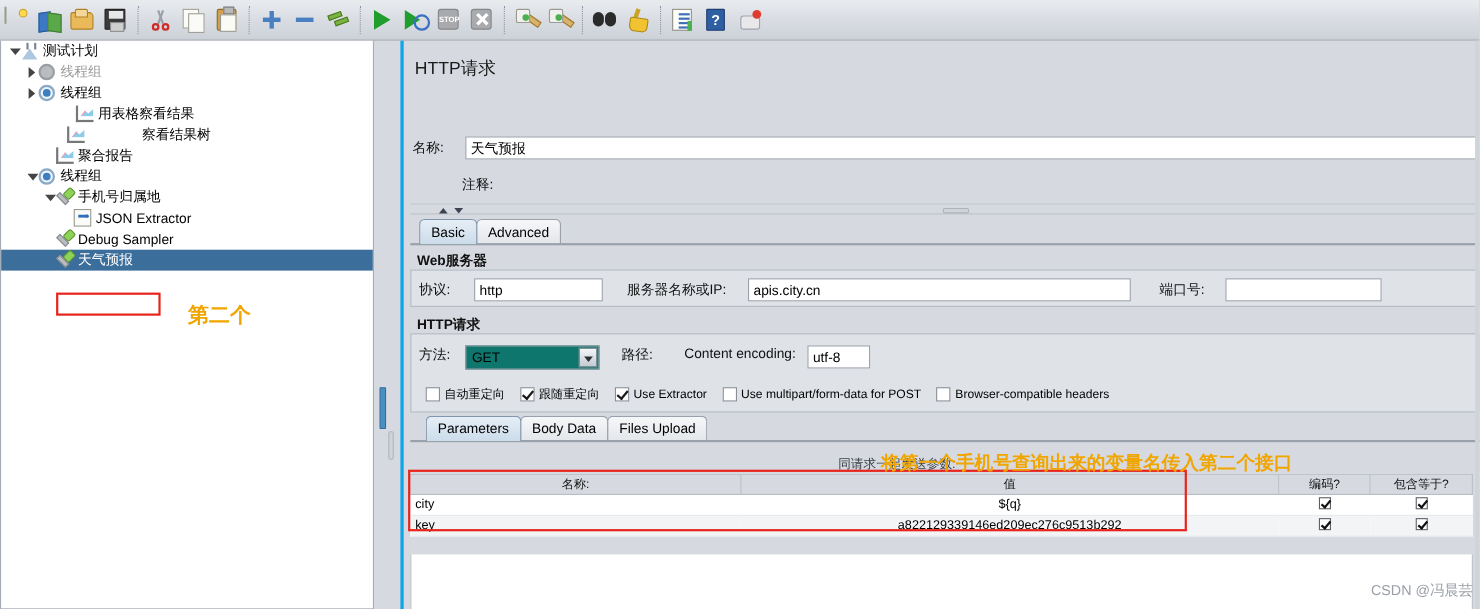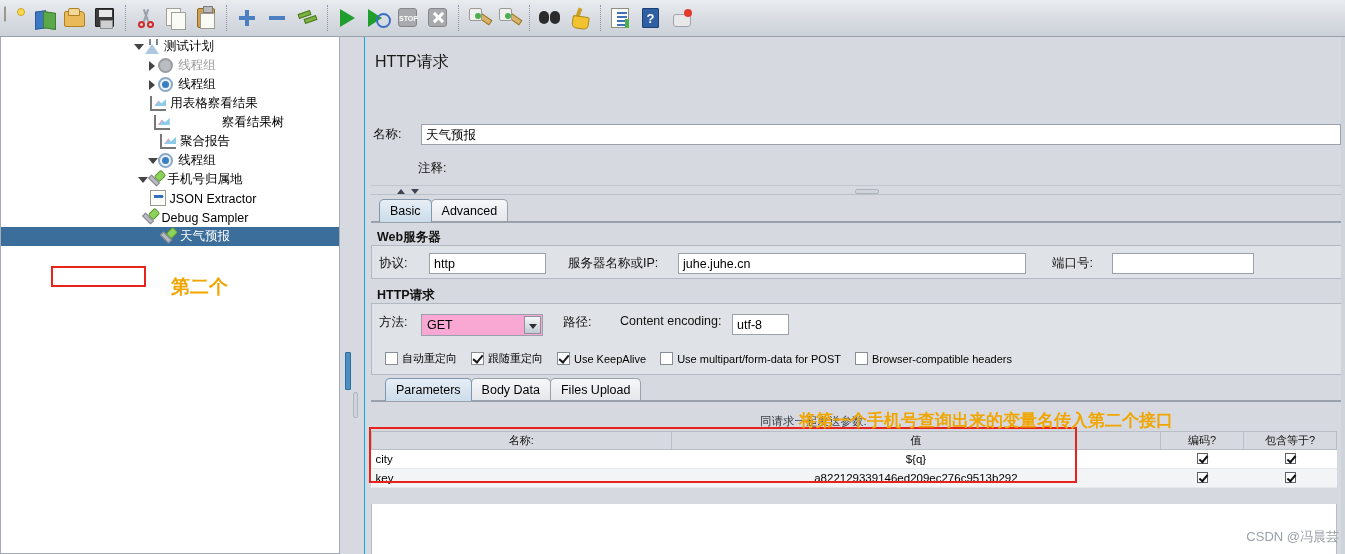--- a/index.html
+++ b/index.html
@@ -110,21 +110,21 @@
   .round-btn::before,.round-btn::after{content:"";position:absolute;background:#6b717a;}
   .round-btn::before{left:9px;top:2px;width:2px;height:16px;}
   .round-btn::after{left:2px;top:9px;width:16px;height:2px;}
 
   
   #tree-panel {
     position: absolute; left: 0; top: 37px; width: 340px; height: 517px;
     background: #fff; border: 1px solid #a6acb5; border-top: none;
     overflow: hidden;
   }
-  .tnode { position: relative; height: 19px; display: flex; align-items: center; white-space: nowrap; justify-content: center; }
+  .tnode { position: relative; height: 19px; display: flex; align-items: center; white-space: nowrap; }
   .tnode.sel { background: #3b6e9a; color: #fff; }
   .toggle-arrow { width: 12px; height: 19px; position: relative; flex: 0 0 12px; }
   .toggle-arrow.down::after {
     content:""; position:absolute; left:2px; top:7px;
     border-left:5px solid transparent;border-right:5px solid transparent;border-top:6px solid #444;
   }
   .toggle-arrow.right::after {
     content:""; position:absolute; left:3px; top:5px;
     border-top:5px solid transparent;border-bottom:5px solid transparent;border-left:6px solid #444;
   }
@@ -166,21 +166,21 @@
     background:#4a8fc2; border:1px solid #2f6e9c; border-radius:1px;
   }
   #vsplit-grip2 {
     position:absolute; left:12px; top:355px; width:5px; height:26px;
     background:#cfd4da; border:1px solid #b0b6bd; border-radius:2px;
   }
 
   
   #main {
     position:absolute; left:364px; top:37px; width:981px; height:517px;
-    background:#d6dae0; border-left:1px solid #0ea5e9;
+    background:#d6dae0; border-left:3px solid #0ea5e9;
   }
   #panel-title { position:absolute; left:10px; top:15px; font-size:16px; color:#1b1b1b; }
 
   .lbl { font-size:12.5px; color:#111; }
   .field {
     background:#fff; border:1px solid #9aa1ab;
     font-size:12.5px; padding:2px 4px; height:21px; line-height:16px;
     overflow:hidden; white-space:nowrap;
   }
 
@@ -224,21 +224,21 @@
   }
   .cb.on::after{
     content:""; position:absolute; left:3px; top:0px; width:4px; height:8px;
     border-right:2px solid #1a1a1a; border-bottom:2px solid #1a1a1a;
     transform:rotate(40deg);
   }
   .cb-label { font-size:11px; margin-right:14px; white-space:nowrap;text-align:right; }
 
   
   .combo {
-    background:#f9a8d4;border:1px solid #9aa1ab;height:22px;position:relative;
+    background:#0f766e;border:1px solid #9aa1ab;height:22px;position:relative;
     font-size:12.5px;line-height:20px;padding-left:5px;
   }
   .combo-arrow {
     position:absolute;right:1px;top:1px;width:17px;height:18px;
     background:linear-gradient(#f4f6f8,#c3cad3); border:1px solid #8b929b;
   }
   .combo-arrow::after{
     content:"";position:absolute;left:4px;top:7px;
     border-left:4px solid transparent;border-right:4px solid transparent;border-top:5px solid #2a2f36;
   }
@@ -428,21 +428,21 @@
           </span>
           <span class="tlabel">线程组</span>
         </div>
         <div class="tnode" style="padding-left: 56px;">
           <span class="toggle-arrow"></span>
           <span class="tico">
             <span class="ic-chart" style="position: absolute; left: 0px; top: 0px;"></span>
           </span>
           <span class="tlabel">用表格察看结果</span>
         </div>
-        <div class="tnode" style="padding-left: 38px; gap: 48px;">
+        <div class="tnode" style=" gap: 48px;">
           <span class="toggle-arrow"></span>
           <span class="tico">
             <span class="ic-chart" style="position: absolute; left: 0px; top: 0px;"></span>
           </span>
           <span class="tlabel">察看结果树</span>
         </div>
         <div class="tnode" style="padding-left: 38px;">
           <span class="toggle-arrow"></span>
           <span class="tico">
             <span class="ic-chart" style="position: absolute; left: 0px; top: 0px;"></span>
@@ -518,21 +518,21 @@
         <div class="tab">Advanced</div>
       </div>
     <div class="tabline" style="left:6px; top:184px; width:972px;"></div>
 
     <div class="group-title" style="left:12px; top:192px;">Web服务器</div>
     <div class="group-box" style="left:6px; top:208px; width:972px; height:34px;"></div>
     <div style="position:absolute;left:14px;top:215px;width:960px;height:22px;display:flex;align-items:center;">
       <span class="lbl" style="width:50px;">协议:</span>
       <div class="field" style="width:117px;">http</div>
       <span class="lbl" style="margin-left:22px;width:110px;">服务器名称或IP:</span>
-      <div class="field" style="width:348px;">juhe.juhe.cn</div>
+      <div class="field" style="width:348px;">apis.city.cn</div>
       <span class="lbl" style="margin-left:26px;width:60px;">端口号:</span>
       <div class="field" style="width:142px;"></div>
     </div>
 
     <div class="group-title" style="left:12px; top:250px;">HTTP请求</div>
     <div class="group-box" style="left:6px; top:266px; width:972px; height:72px;"></div>
 
     <div style="position:absolute;left:14px;top:277px;width:960px;height:24px;display:flex;align-items:flex-start;">
       <span class="lbl" style="width:42px;">方法:</span>
       <div class="combo" style="width:122px;">
@@ -543,21 +543,21 @@
       <span class="lbl" style="margin-left:17px;width:112px;">Content encoding:</span>
       <div class="field" style="width:57px;">utf-8</div>
     </div>
 
     <div class="cbrow" id="cb-row" style="left:20px; top:314px;">
         <span class="cb"></span>
         <span class="cb-label">自动重定向</span>
         <span class="cb on"></span>
         <span class="cb-label">跟随重定向</span>
         <span class="cb on"></span>
-        <span class="cb-label">Use KeepAlive</span>
+        <span class="cb-label">Use Extractor</span>
         <span class="cb"></span>
         <span class="cb-label">Use multipart/form-data for POST</span>
         <span class="cb"></span>
         <span class="cb-label">Browser-compatible headers</span>
       </div>
 
     <div class="tabstrip" id="param-tabs" style="left:20px; top:341px;">
         <div class="tab active">Parameters</div>
         <div class="tab">Body Data</div>
         <div class="tab">Files Upload</div>

